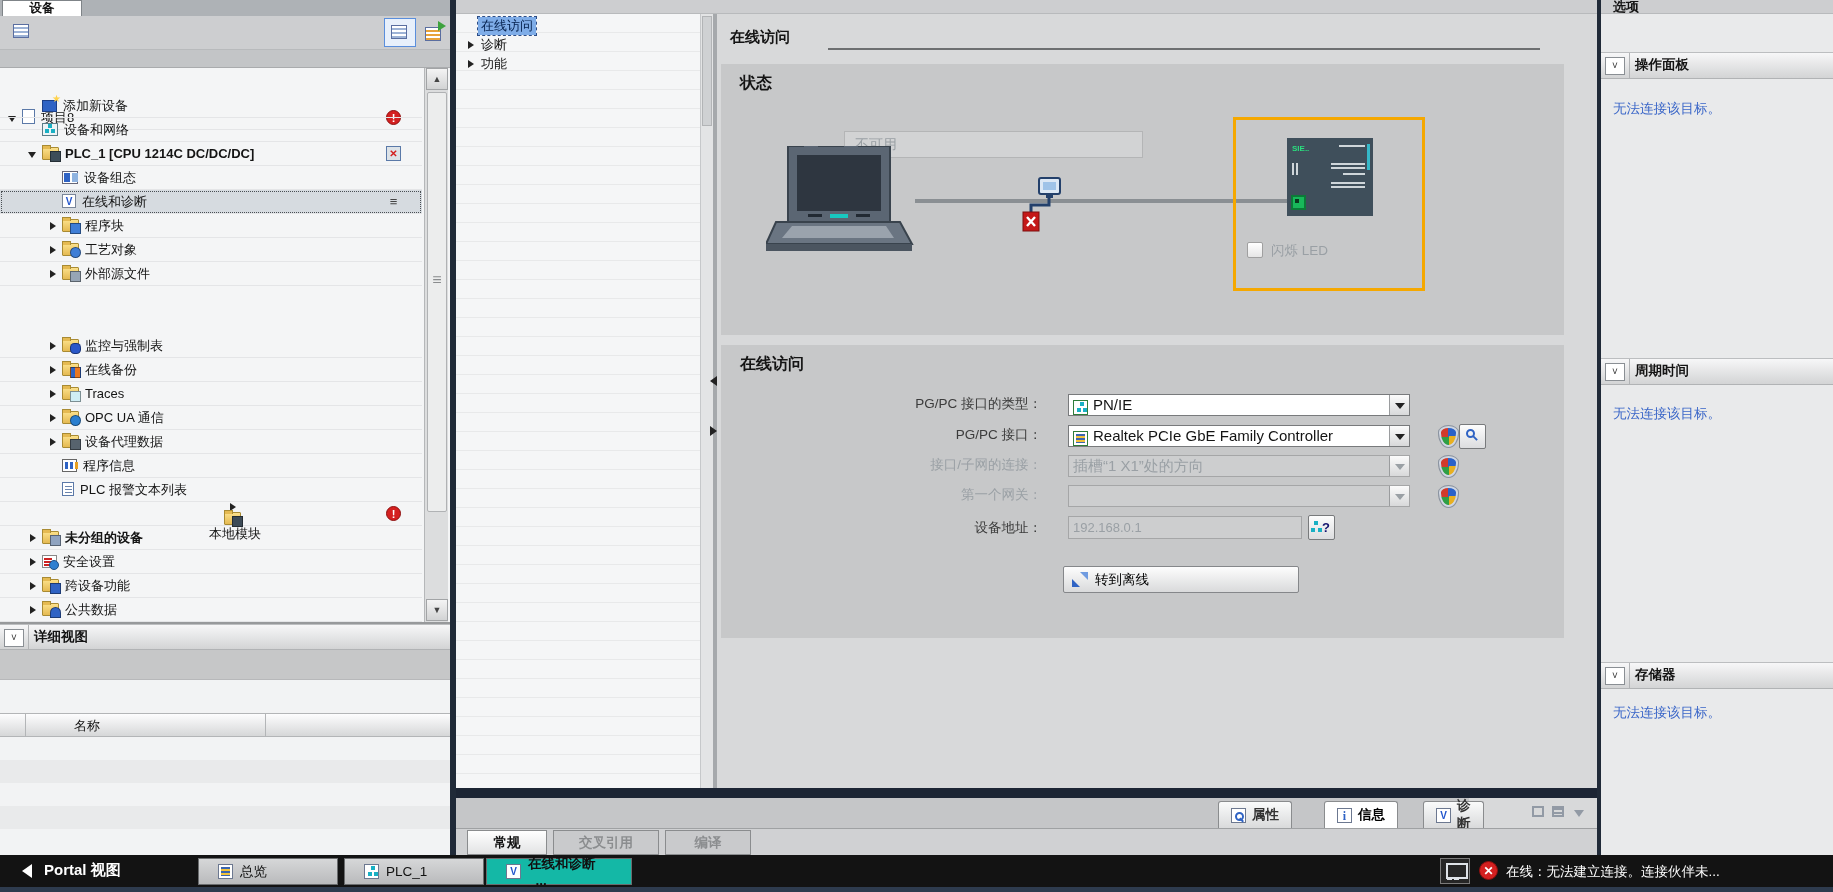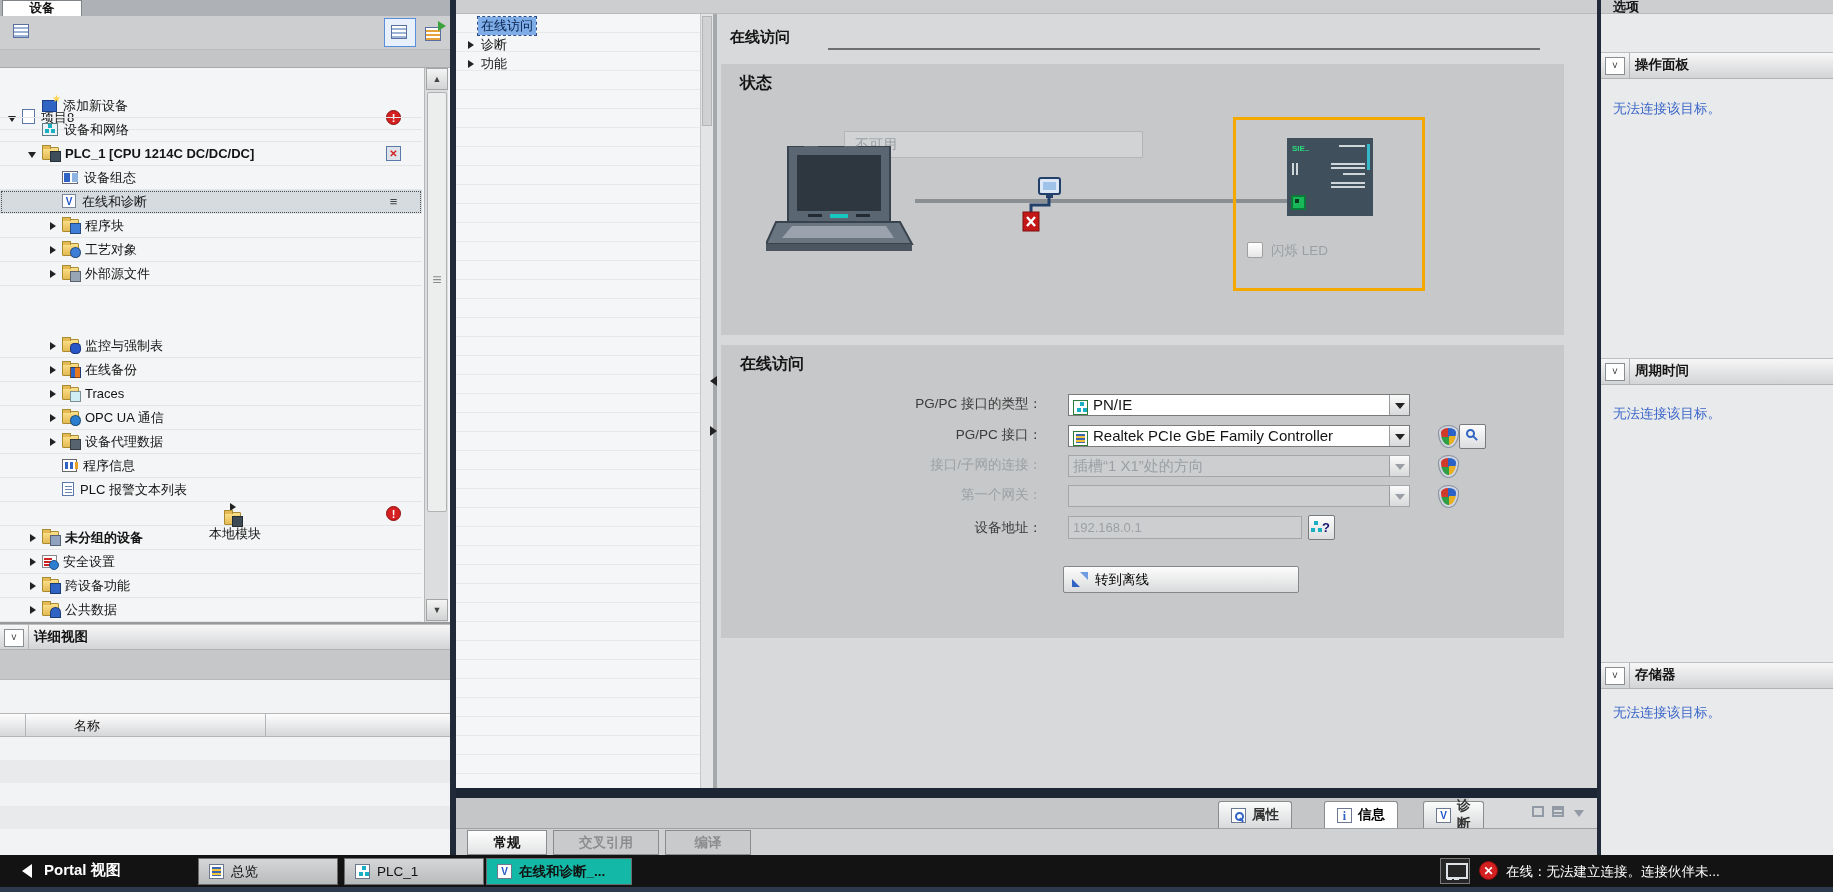--- a/index.html
+++ b/index.html
@@ -222,21 +222,21 @@
   #o-title{position:absolute;left:12px;top:-2px;font-weight:bold;font-size:13px;}
   .o-sect{position:absolute;left:0;width:232px;height:27px;}
   .o-msg{position:absolute;left:12px;font-size:13.5px;color:#3a66c8;}
 
   
   #taskbar{left:0;top:855px;width:1833px;height:32px;background:#131313;}
   #portal-arrow{position:absolute;left:22px;top:9px;width:0;height:0;border-right:10px solid #fff;
                 border-top:7px solid transparent;border-bottom:7px solid transparent;}
   #portal-label{position:absolute;left:44px;top:6px;color:#fff;font-weight:bold;font-size:15px;}
   .task-btn{position:absolute;top:3px;height:27px;background:linear-gradient(#d6d7d8,#b9babc);
-            border:1px solid #6a6c6e;display:flex;align-items:center;gap:7px;padding:0 10px;font-size:13.5px;
+            border:1px solid #6a6c6e;display:flex;align-items:center;gap:7px;padding:0 19px;font-size:13.5px;
             color:#111;}
   .task-btn.active{background:#14b8a6;font-weight:bold;}
   #tb-status-ico{position:absolute;left:1440px;top:3px;width:30px;height:26px;background:#262626;
                  border:1px solid #7a7a7a;}
   #tb-status-ico::before{content:"";position:absolute;left:5px;top:4px;width:18px;height:12px;border:2px solid #dfe3e8;}
   #tb-status-ico::after{content:"";position:absolute;left:6px;bottom:3px;width:5px;height:2px;background:#dfe3e8;
                         box-shadow:7px 0 #dfe3e8;}
   #tb-err{position:absolute;left:1479px;top:6px;width:19px;height:19px;border-radius:50%;background:#d42020;
           border:1px solid #8e0f0f;color:#fff;font-weight:bold;font-size:12px;text-align:center;line-height:18px;}
   #tb-status-text{position:absolute;left:1506px;top:8px;color:#fff;font-size:13.5px;}

